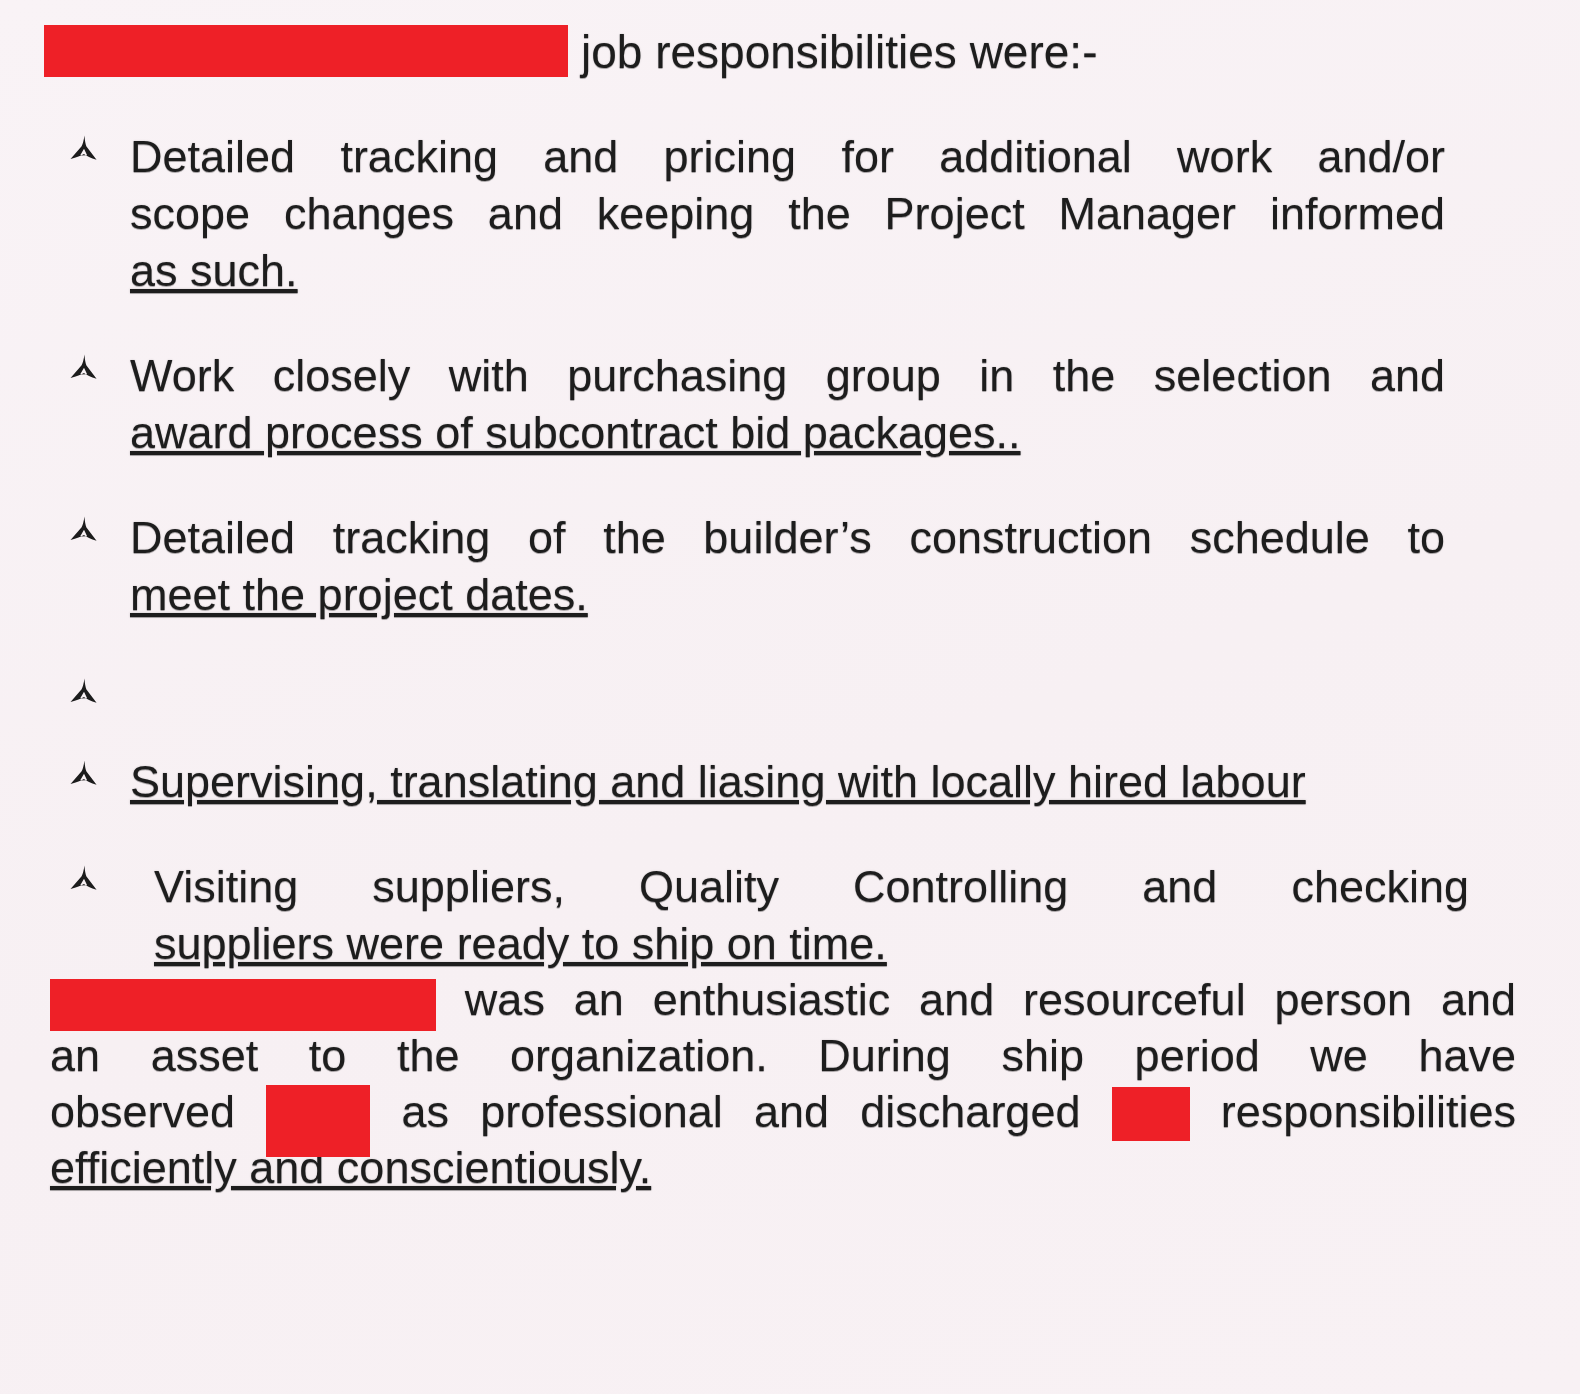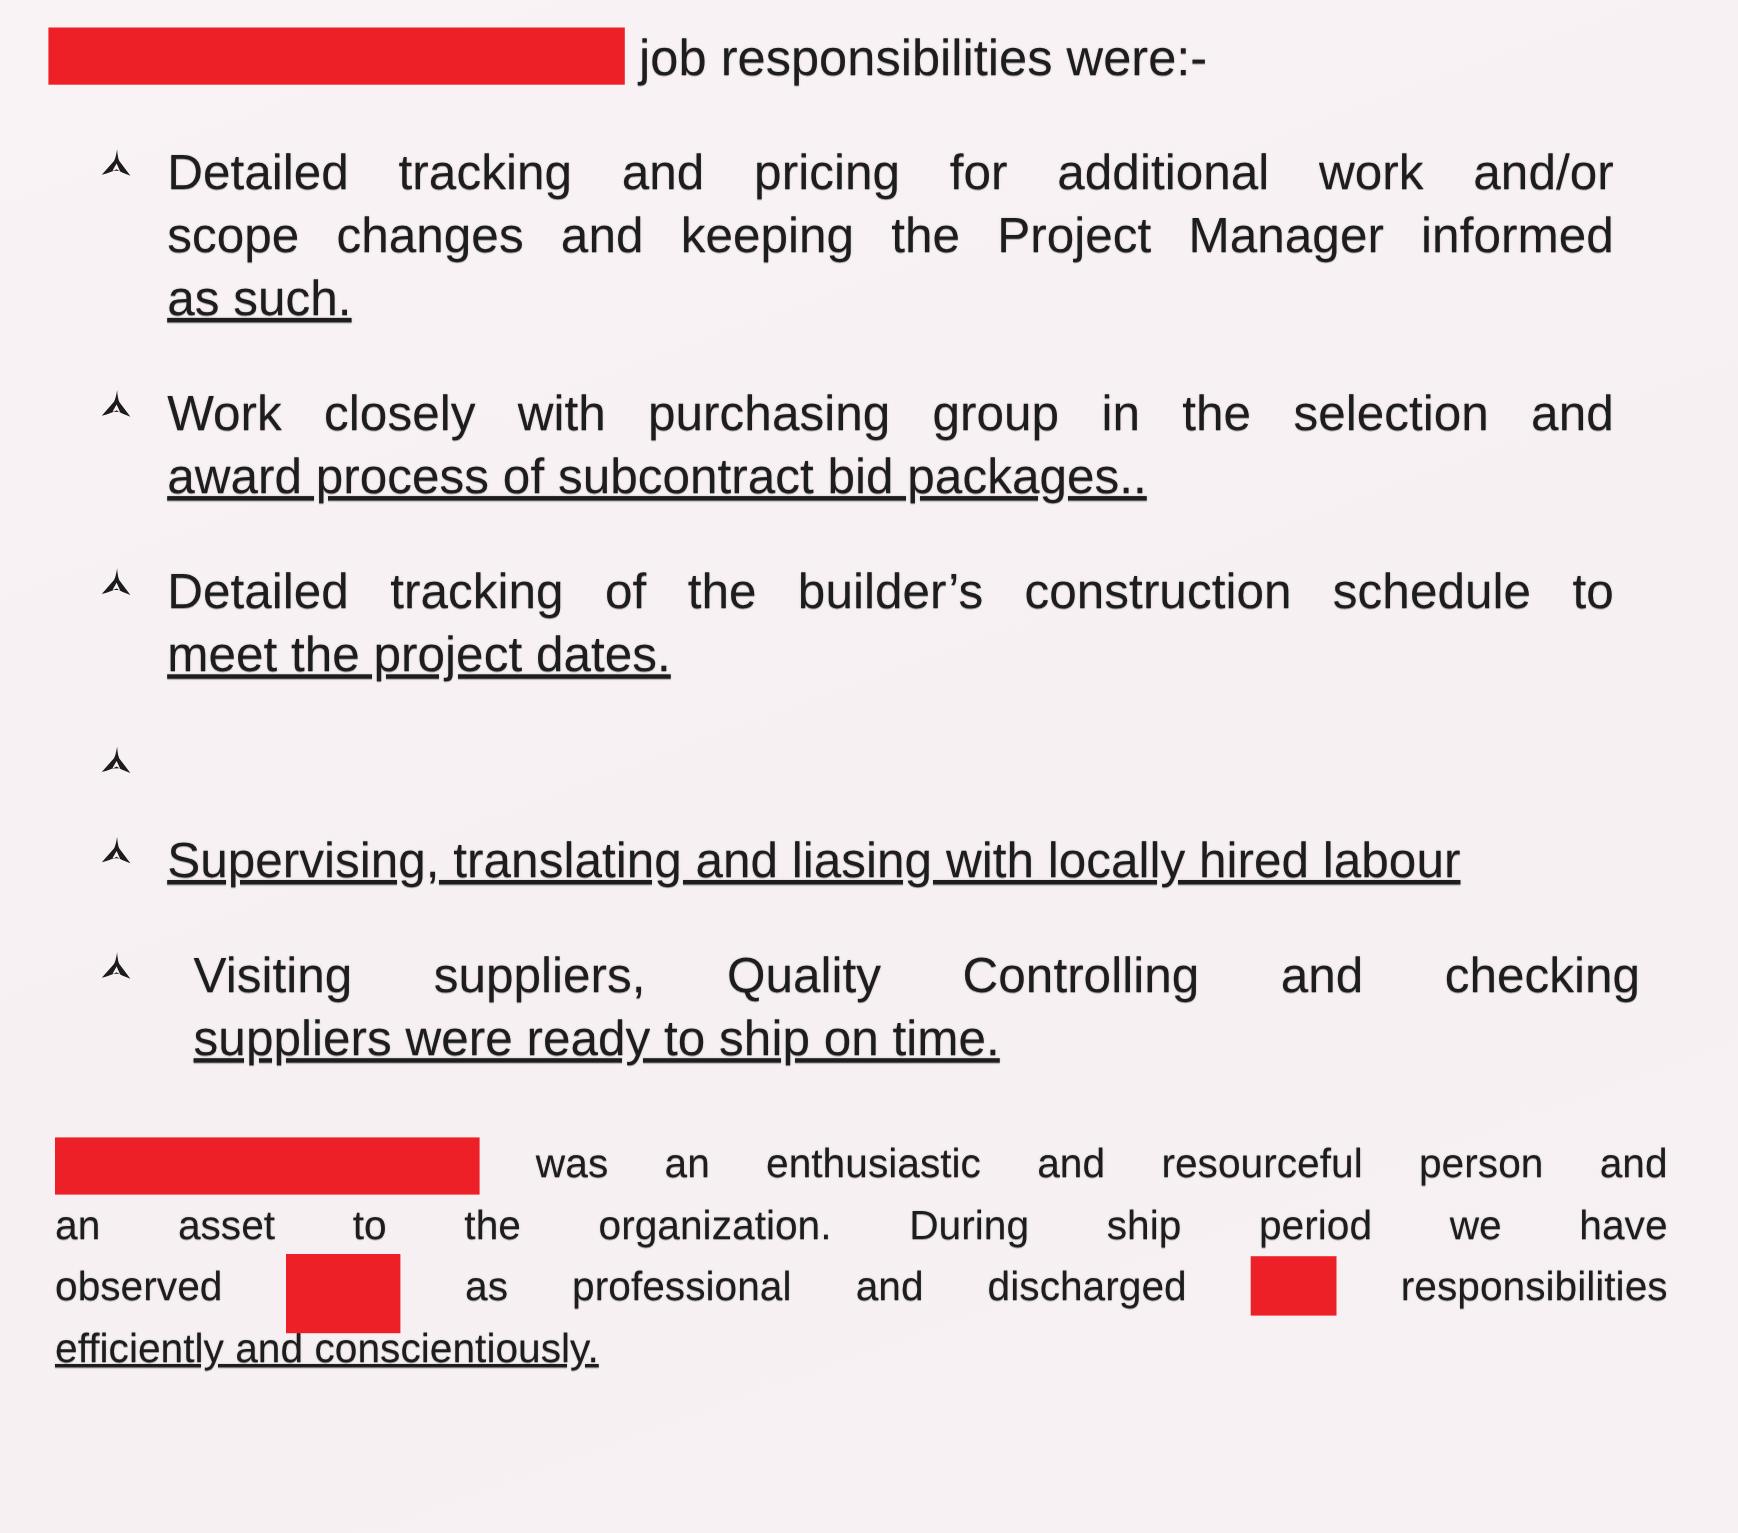--- a/index.html
+++ b/index.html
@@ -39,21 +39,21 @@
   .heading-text {
     font-size: 46px;
     white-space: nowrap;
   }
   
   .bullets {
     margin-top: 51px;
   }
   .item {
     display: flex;
-    padding-left: 90px;
+    padding-left: 68px;
     margin-bottom: 48px;
   }
   .item:last-child { margin-bottom: 0; gap: 24px; }
   .bullet-cell {
     width: 62px;
     flex: none;
     padding-top: 7px;
   }
   .bullet-cell svg {
     display: block;
@@ -72,24 +72,23 @@
     text-justify: inter-word;
     white-space: normal;
   }
   
   .lline {
     text-align: left;
     text-decoration: underline;
   }
   
   .closing {
-    margin-top: 58px;
     margin-left: 50px;
     width: 1466px;
-    font-size: 37px;
+    font-size: 45px;
     line-height: 56px;
   }
   
   .redaction-inline {
     display: inline-block;
     position: relative;
     height: 30px;
     vertical-align: baseline;
   }
   .redaction-inline::before {

